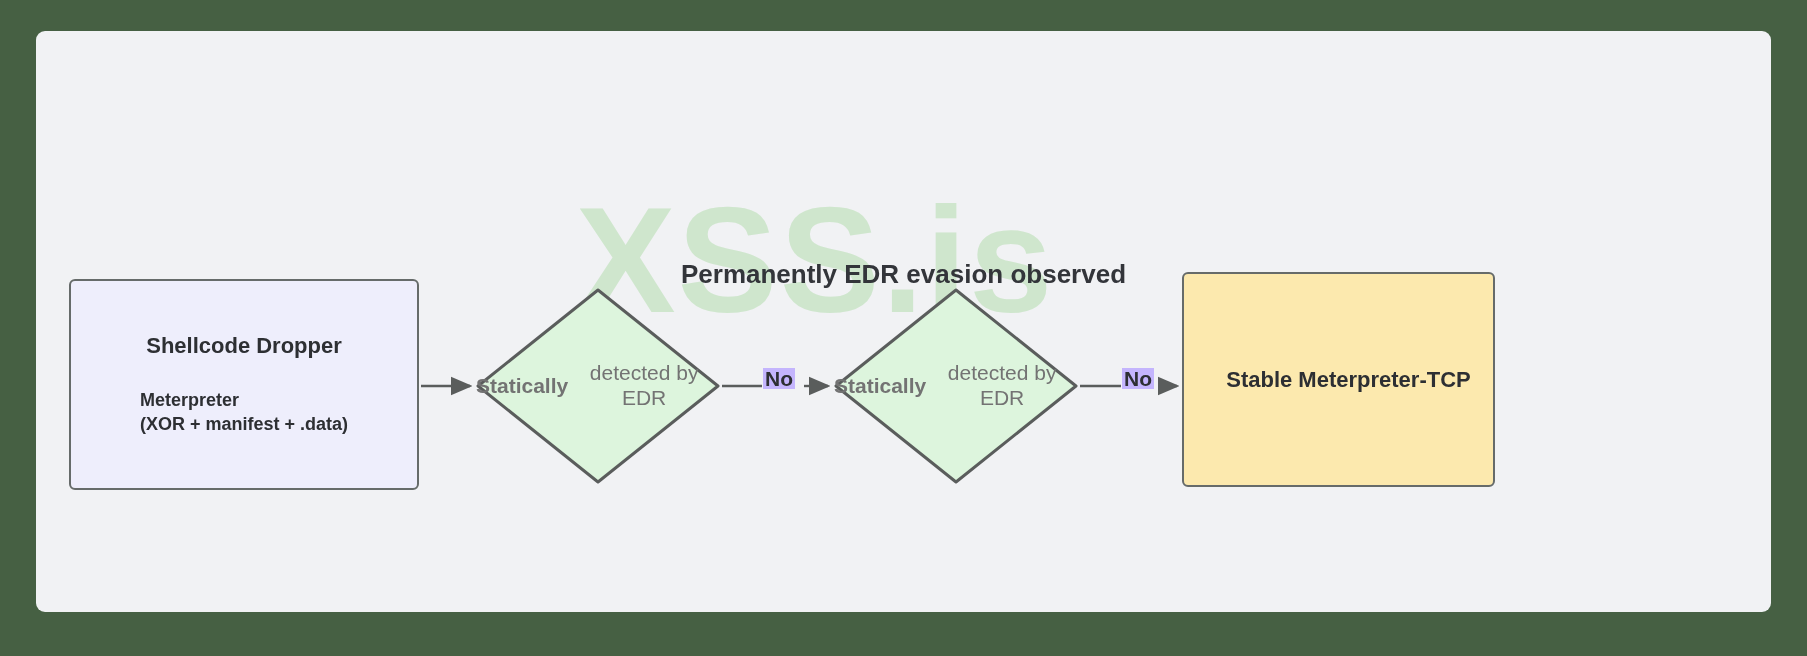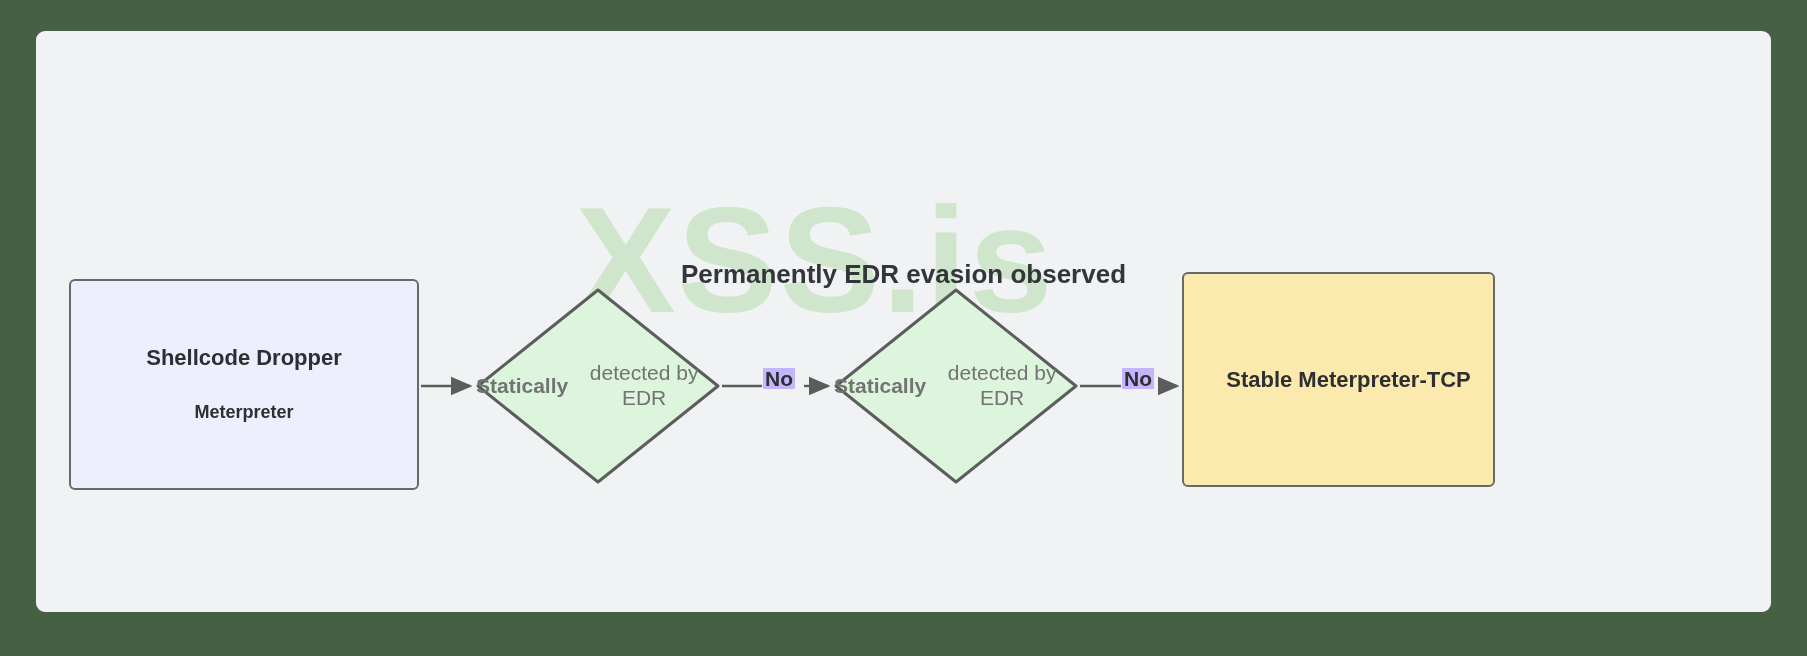--- a/index.html
+++ b/index.html
@@ -208,20 +208,21 @@
         <line x1="768" y1="355" x2="792" y2="355" stroke="#5a5d5c" stroke-width="2.4" marker-end="url(#arrowhead)"></line>
 
         <line x1="1044" y1="355" x2="1085" y2="355" stroke="#5a5d5c" stroke-width="2.4"></line>
         <line x1="1127" y1="355" x2="1141" y2="355" stroke="#5a5d5c" stroke-width="2.4" marker-end="url(#arrowhead)"></line>
       </svg>
 
       <div class="node-box" id="node-dropper">
         <div class="node-heading">Shellcode Dropper</div>
         <div class="node-sub">
           <div>Meterpreter</div>
+          <div>(XOR + manifest + .data)</div>
         </div>
       </div>
 
       <div class="node-decision" id="node-static">
         <svg class="dia-shape" viewBox="0 0 244 196" xmlns="http://www.w3.org/2000/svg" preserveAspectRatio="none">
           <polygon points="122,2 242,98 122,194 2,98" fill="#ddf5dd" stroke="#5a5d5c" stroke-width="3" stroke-linejoin="round"></polygon>
         </svg>
         <div class="dia-text">
           <div class="dia-title">Statically</div>
           <div class="dia-sub">detected by EDR</div>

